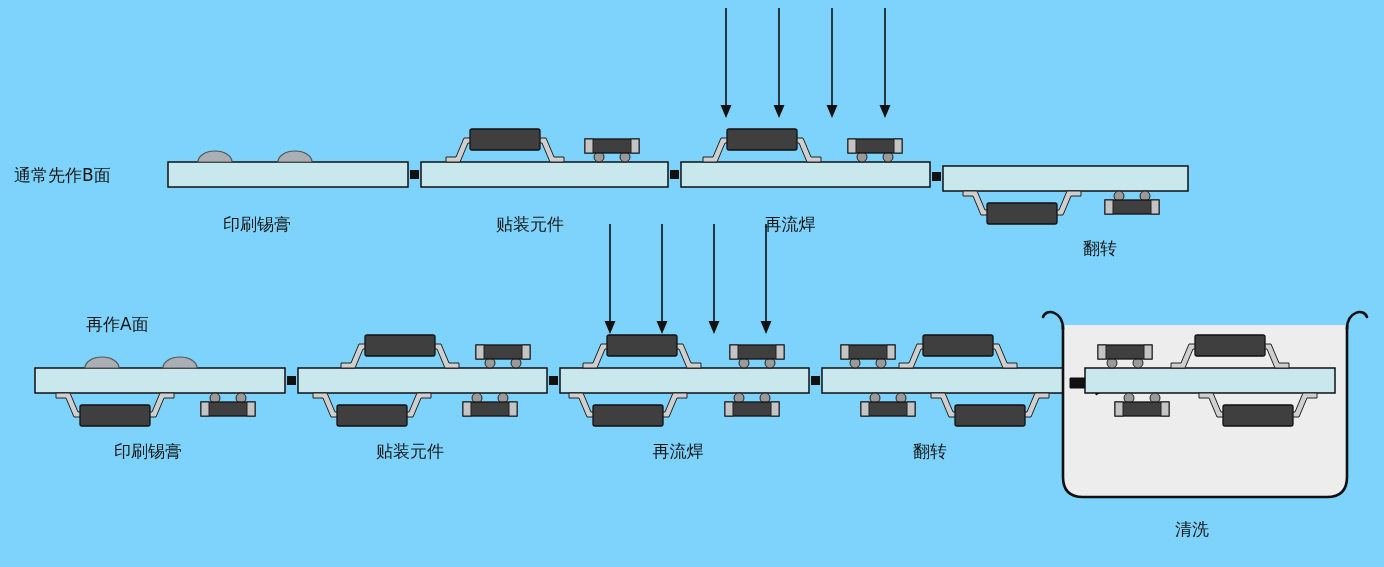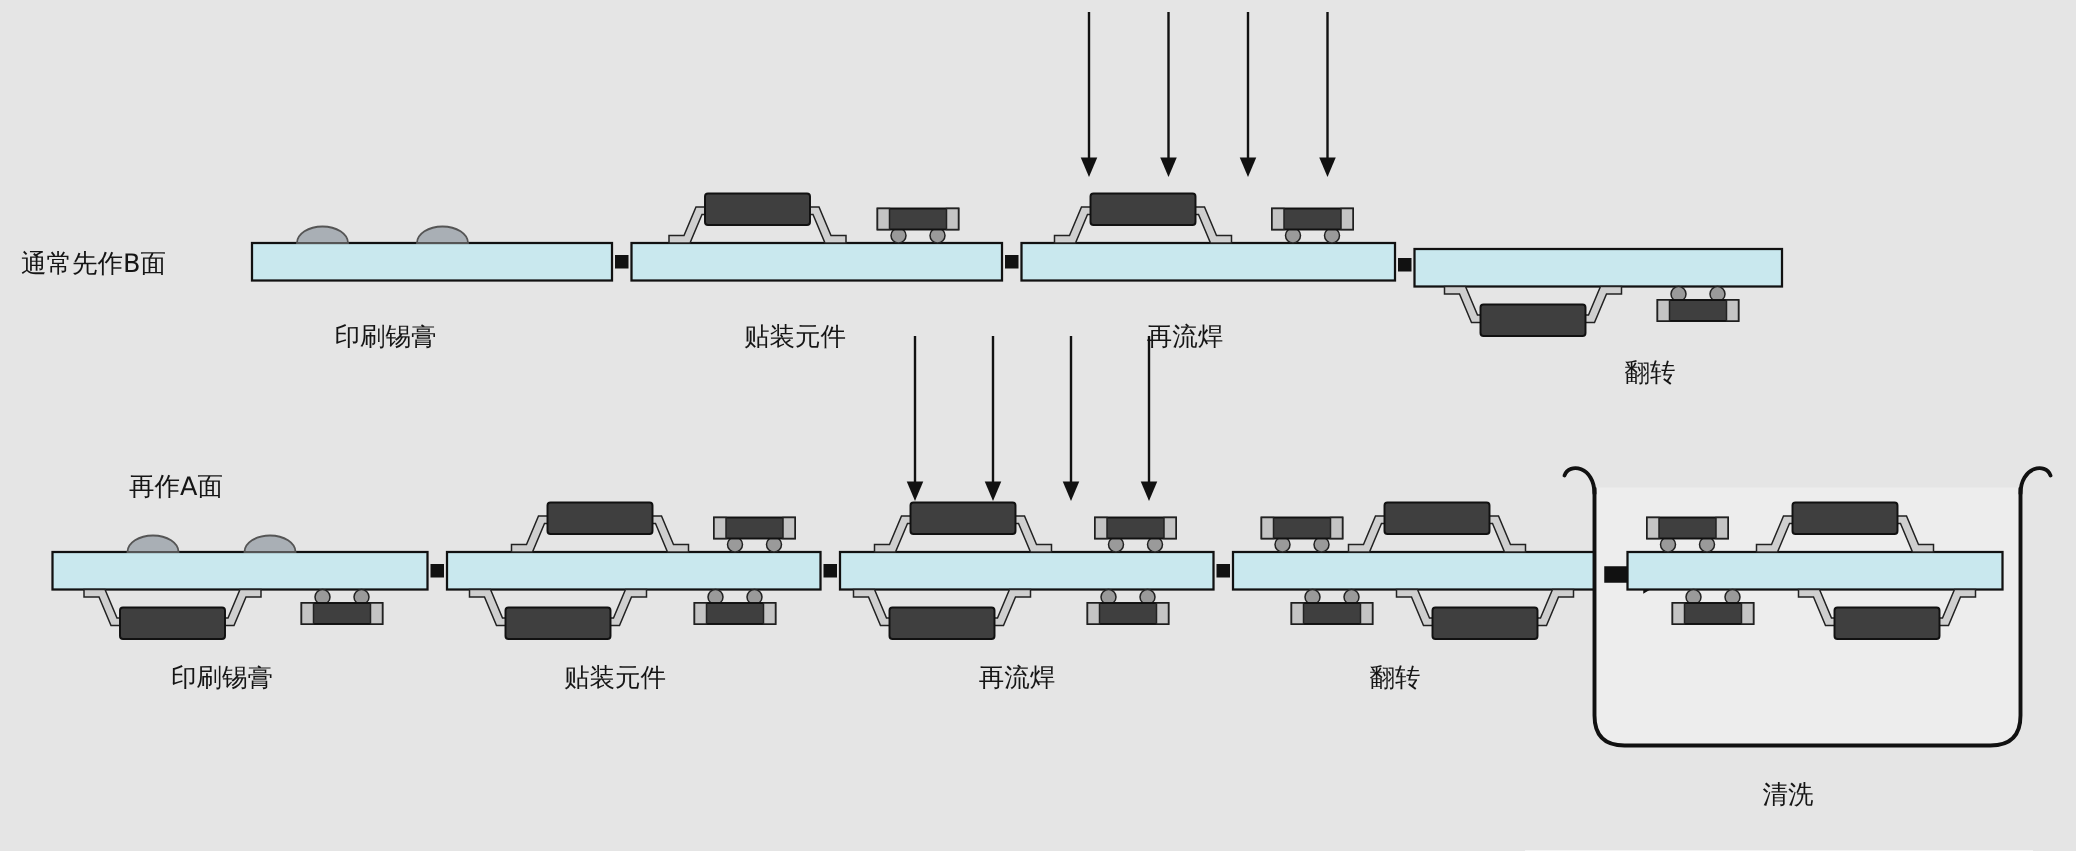--- a/index.html
+++ b/index.html
@@ -1,16 +1,16 @@
 <!DOCTYPE html>
 <html><head>
 <meta charset="utf-8">
 <style>
   html,body{margin:0;padding:0;background:#ffffff;}
-  .canvas{width:1384px;height:567px;position:relative;background:#e5e5e5;overflow:hidden;}
+  .canvas{width:1384px;height:567px;position:relative;background:#7dd3fc;overflow:hidden;}
   svg{display:block;}
   text{font-family:"DejaVu Sans","Liberation Sans",sans-serif;font-size:17px;fill:#151515;}
   .mid{text-anchor:middle;}
   .board{stroke:#111111;stroke-width:1.5;}
   .joint{fill:#111111;}
 </style>
 </head>
 <body>
 
 <div class="canvas">

